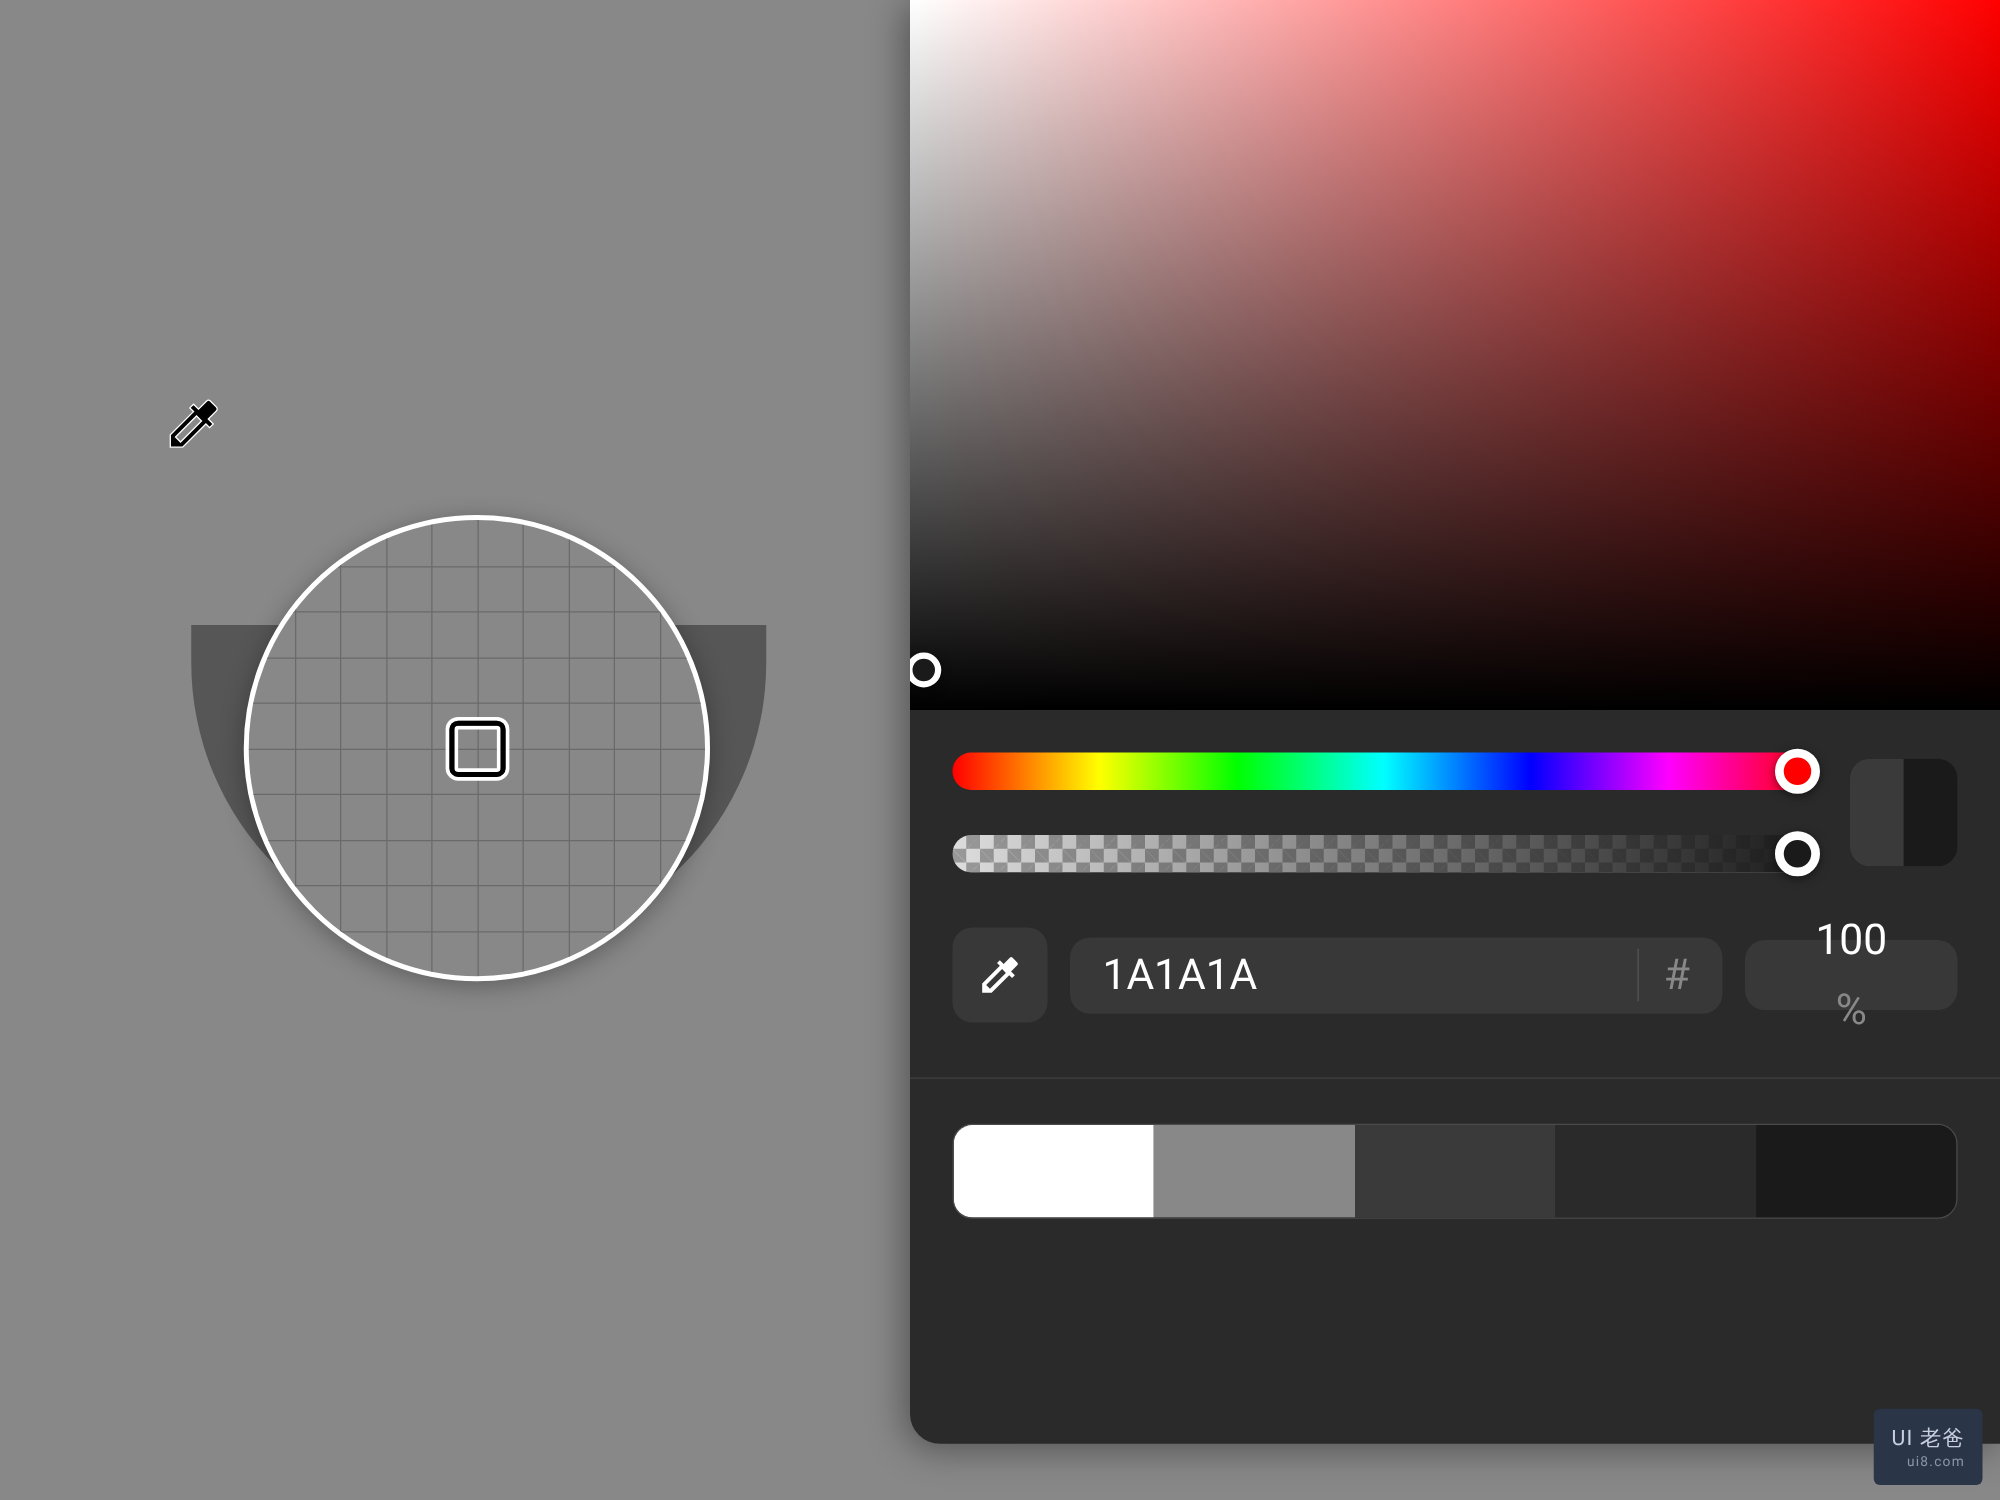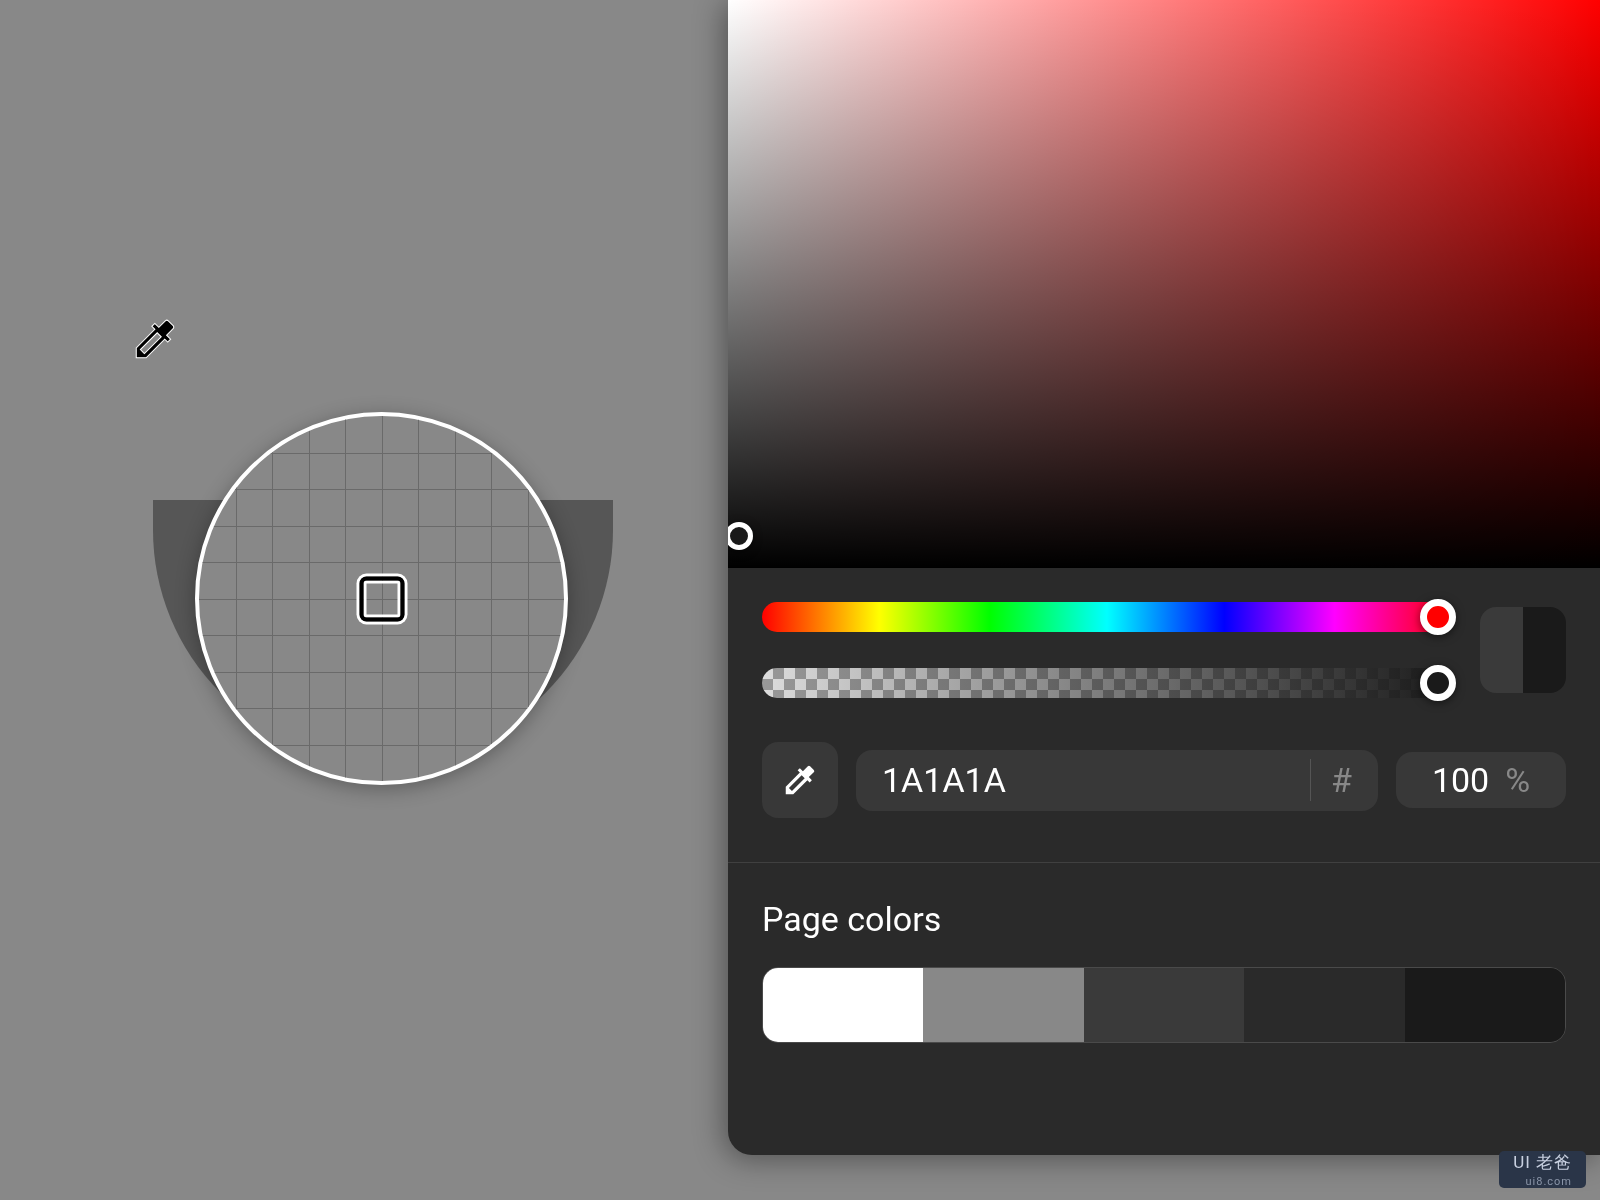--- a/index.html
+++ b/index.html
@@ -255,20 +255,21 @@
     
     .opacity-input {
       width: 170px;
       height: 56px;
       background: #383838;
       border-radius: 16px;
       display: flex;
       align-items: center;
       justify-content: center;
       gap: 16px;
+      flex-direction: column;
     }
     
     .opacity-value {
       color: #ffffff;
       font-size: 34px;
     }
     
     .opacity-percent {
       color: #888888;
       font-size: 34px;
@@ -300,21 +301,21 @@
     }
     
     
     .watermark {
       position: absolute;
       bottom: 12px;
       right: 14px;
       background: #2a3548;
       color: #c8d0e0;
       font-size: 17px;
-      padding: 0 14px;
+      padding: 12px 14px;
       border-radius: 5px;
       letter-spacing: 1px;
     }
     
     .watermark-sub {
       font-size: 11px;
       color: #8a95a8;
       text-align: right;
       margin-top: 1px;
     }
@@ -386,21 +387,20 @@
       <div class="hex-divider"></div>
       <span class="hex-hash">#</span>
     </div>
     <div class="opacity-input">
       <span class="opacity-value">100</span>
       <span class="opacity-percent">%</span>
     </div>
   </div>
 
   <div class="page-colors-section">
-    <div class="page-colors-title">Page colors</div>
     <div class="page-colors-swatches">
       <div class="swatch" style="background:#ffffff"></div>
       <div class="swatch" style="background:#888888"></div>
       <div class="swatch" style="background:#3a3a3a"></div>
       <div class="swatch" style="background:#2a2a2a"></div>
       <div class="swatch" style="background:#1a1a1a"></div>
     </div>
   </div>
 
 </div>

